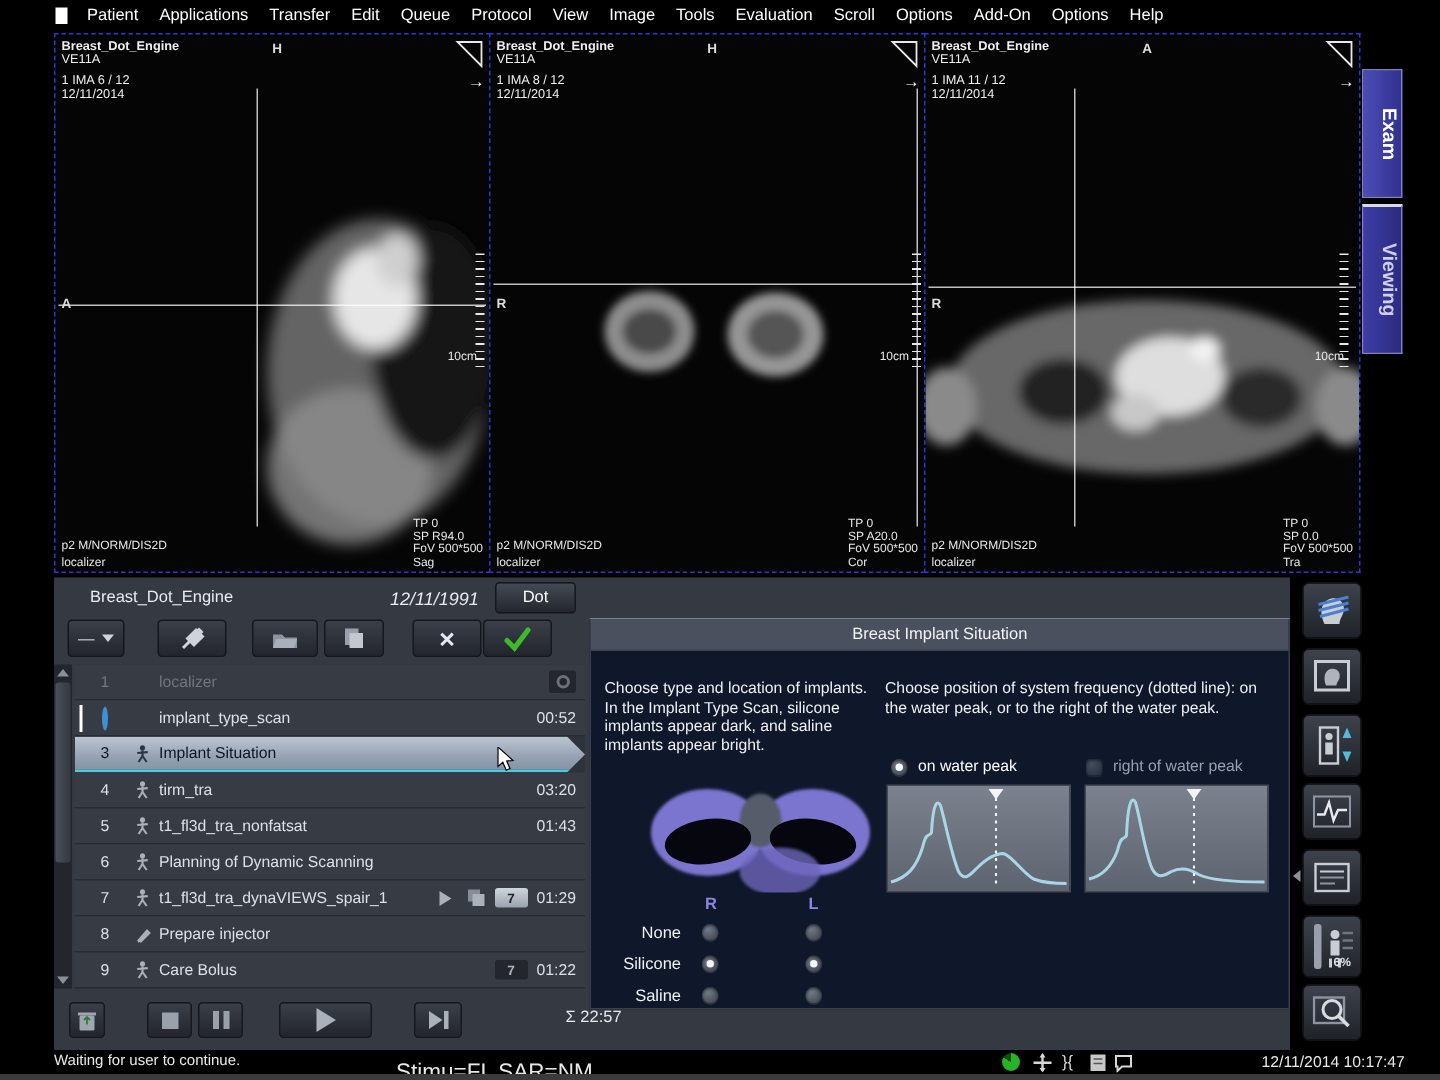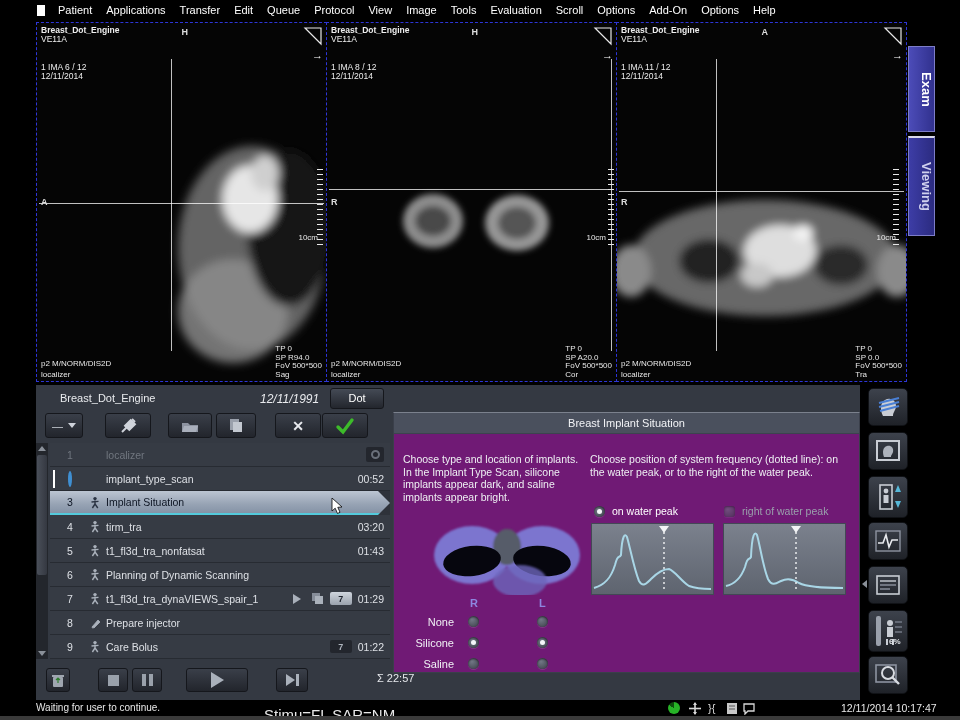--- a/index.html
+++ b/index.html
@@ -13,21 +13,21 @@
     display:flex; align-items:center; background:#000; }
   .win-icon { width:8px; height:11px; background:#fff; margin-left:37px; margin-right:6px; }
   .menu-item { color:#fff; font-size:11px; padding:0 7px; cursor:default; white-space:nowrap; }
   
   .vp-row { position:absolute; left:36px; top:22px; width:872px; height:360px; }
   .vp { position:absolute; top:0; width:291px; height:360px; background:#050505;
     border:1px dashed #2d35d8; overflow:hidden; }
   .vp svg.mri { position:absolute; left:0; top:0; }
   .vp .tl { position:absolute; left:4px; top:3px; font-size:8.5px; line-height:9px; color:#eee; }
   .vp .tl .t1 { font-weight:bold; }
-  .vp .ima { margin-top:19px; }
+  .vp .ima { margin-top:5px; }
   .vp .otop { position:absolute; left:50%; top:4px; font-size:9px; font-weight:bold; color:#ddd; }
   .vp .oleft { position:absolute; left:4px; top:174px; font-size:9px; font-weight:bold; color:#ddd; }
   .vp .corner { position:absolute; right:3px; top:3px; }
   .vp .varrow { position:absolute; right:3px; top:26px; color:#fff; font-size:11px; font-weight:bold; }
   .xline { position:absolute; background:rgba(255,255,255,0.75); }
   .ruler { position:absolute; width:6px;
     background:repeating-linear-gradient(to bottom, #e8e8e8 0 1px, transparent 1px 5px); }
   .scale-lab { position:absolute; font-size:8px; color:#e8e8e8; }
   .vp .bl { position:absolute; left:4px; bottom:13px; font-size:8px; color:#e8e8e8; }
   .vp .bl2 { position:absolute; left:4px; bottom:2px; font-size:8px; color:#e8e8e8; }
@@ -84,21 +84,21 @@
     border-radius:3px; display:flex; align-items:center; justify-content:center; }
   .stop-sq { width:11px; height:11px; background:#9aa1ab; }
   .pause-bars { display:flex; gap:3px; } .pause-bars i { width:4px; height:12px; background:#9aa1ab; }
   .play-tri { width:0; height:0; border-top:8px solid transparent; border-bottom:8px solid transparent; border-left:13px solid #aab1bb; }
   .skip { display:flex; align-items:center; gap:1px; }
   .skip .t { width:0; height:0; border-top:6px solid transparent; border-bottom:6px solid transparent; border-left:9px solid #aab1bb; }
   .skip .b { width:3px; height:12px; background:#aab1bb; }
   .total { position:absolute; left:296px; top:287px; font-size:11px; color:#e6e8ec;margin-left:45px; }
   
   .dialog { position:absolute; left:357px; top:27px; width:467px; height:261px;
-    background:#701a75; border:1px solid #3a3f4a; border-top:1px solid #7b818d; }
+    background:#0f172a; border:1px solid #3a3f4a; border-top:1px solid #7b818d; }
   .dlg-title { position:absolute; left:0; top:0; width:100%; height:21px; text-align:center;
     font-size:11px; color:#f2f3f6; line-height:20px; background:#4a505d; border-bottom:1px solid #3d434e; }
   .dlg-p { position:absolute; font-size:10.5px; line-height:12.5px; color:#eef0f3; }
   .radio { width:11px; height:11px; border-radius:50%;
     background:radial-gradient(circle at 35% 30%, #737988, #3a3e47);
     box-shadow:inset 0 1px 2px rgba(0,0,0,.55), 0 1px 0 rgba(255,255,255,.12); position:relative; }
   .radio.sel::after { content:''; position:absolute; left:3px; top:3px; width:5px; height:5px;
     border-radius:50%; background:#f4f6f9; }
   .radio.disabled { border-radius:3px; opacity:.55; }
   .freq-row { position:absolute; top:92px; display:flex; align-items:center; gap:7px; font-size:10.5px; }

